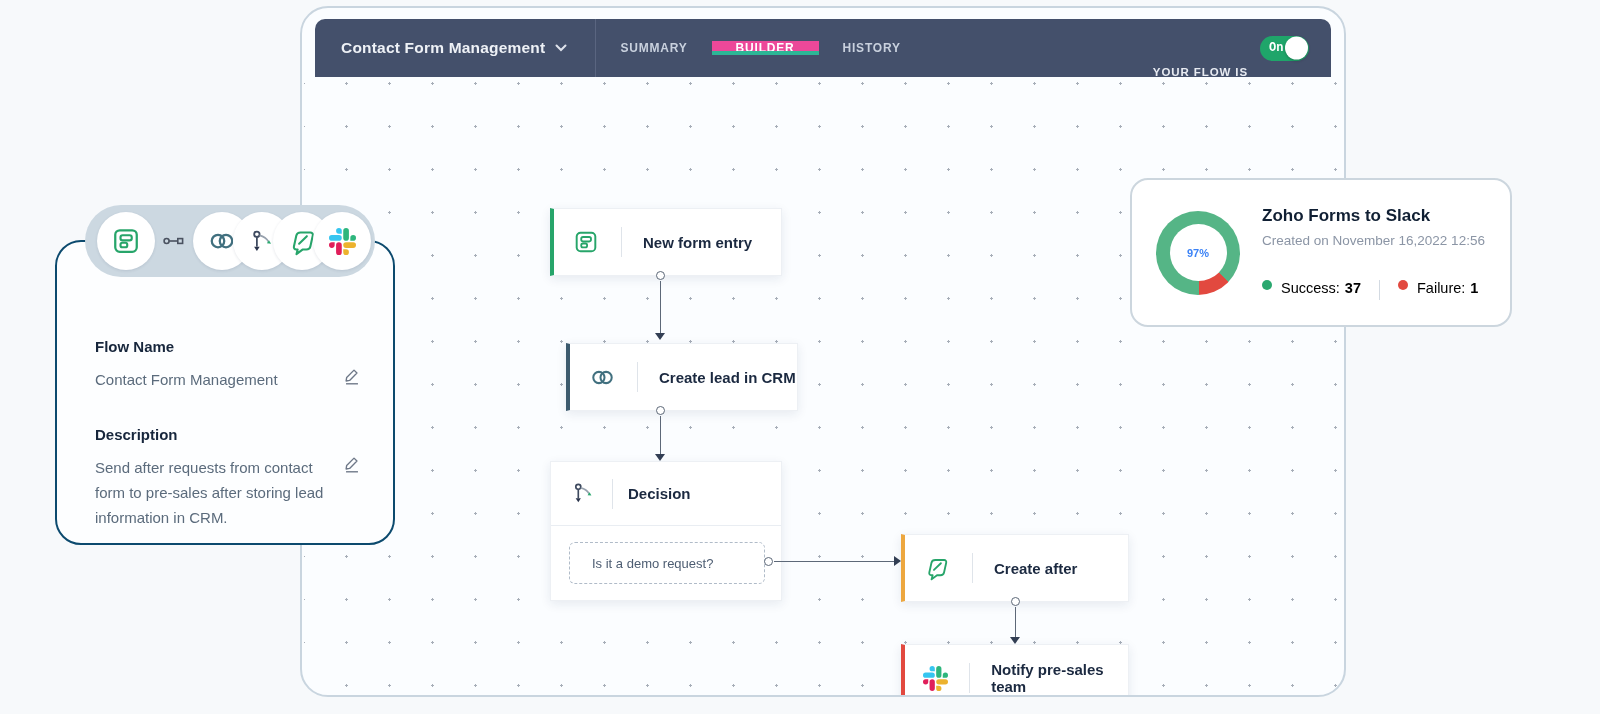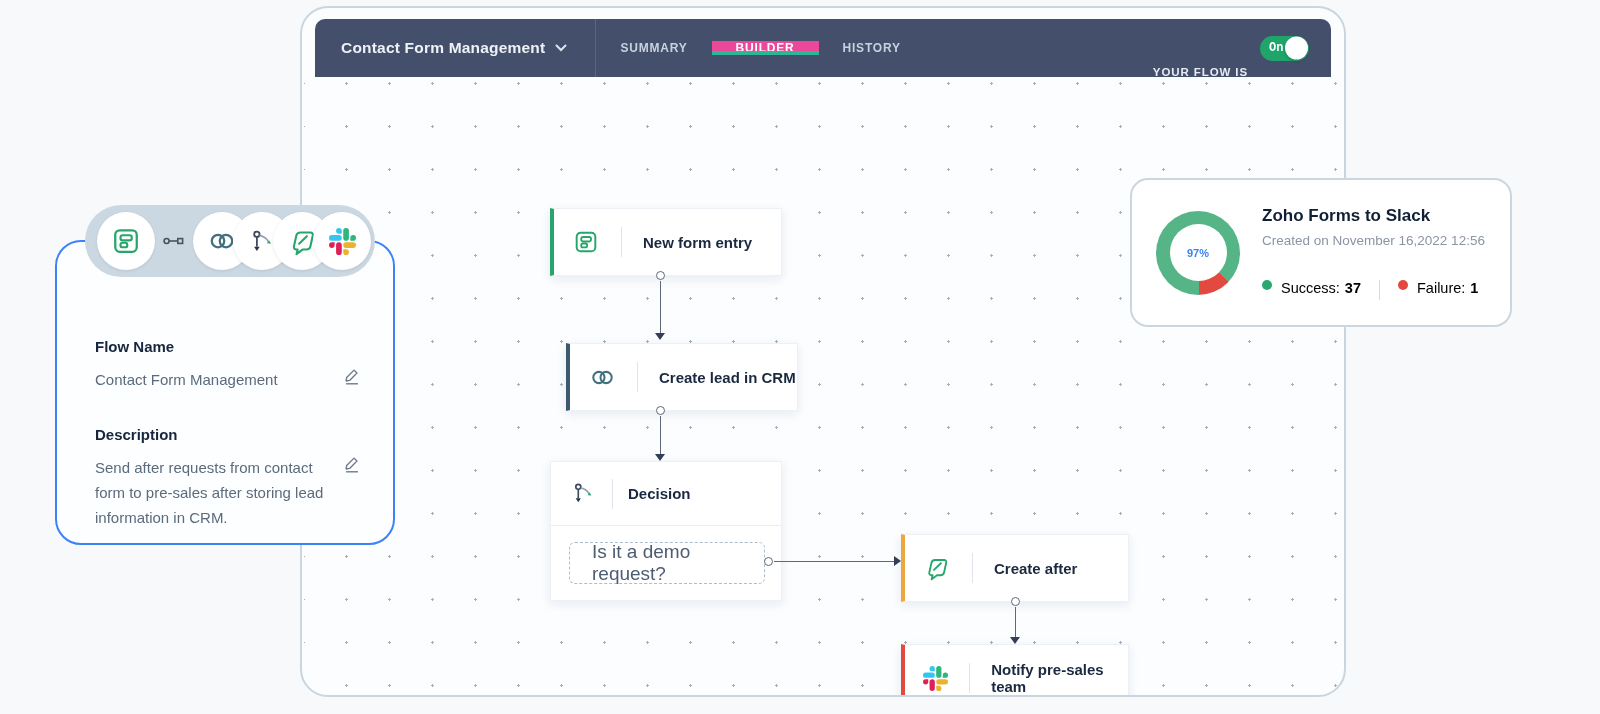--- a/index.html
+++ b/index.html
@@ -98,21 +98,21 @@
     cursor:pointer;
   }
   .decision-head {
     height:64px; display:flex; align-items:center; gap:15px; padding-left:18px;
     border-bottom:1px solid #e9edf2;
   }
   .condition-box {
     position:absolute; left:18px; right:16px; top:80px; height:42px;
     border:1.5px dashed #b0bbc8; border-radius:6px;
     display:flex; align-items:center; padding-left:22px;
-    color:#4d5d72; font-size:19px;
+    color:#4d5d72; font-size:13px;
     cursor:pointer;
   }
 
   
   .port {
     position:absolute; width:9px; height:9px; border-radius:50%;
     border:1.5px solid #5d6878; background:#ffffff; z-index:3;
   }
   .vline { position:absolute; width:0; border-left:1.5px solid #5d6878; }
   .hline { position:absolute; height:0; border-top:1.5px solid #5d6878; }
@@ -124,21 +124,21 @@
   .arrow-right {
     position:absolute; width:0; height:0;
     border-top:5px solid transparent; border-bottom:5px solid transparent;
     border-left:7px solid #333f54;
   }
 
   
   .left-card {
     position:absolute; left:55px; top:240px; width:340px; height:305px;
     background:#fdfeff;
-    border:2px solid #3b82f6;
+    border:2px solid #0c4a6e;
     border-radius:26px;
     z-index:4;
   }
   .icon-pill {
     position:absolute; left:85px; top:205px; width:290px; height:72px;
     background:#ccd8e1;
     border-radius:36px;
     display:flex; align-items:center; padding:0 12px;
     z-index:6;
   }

